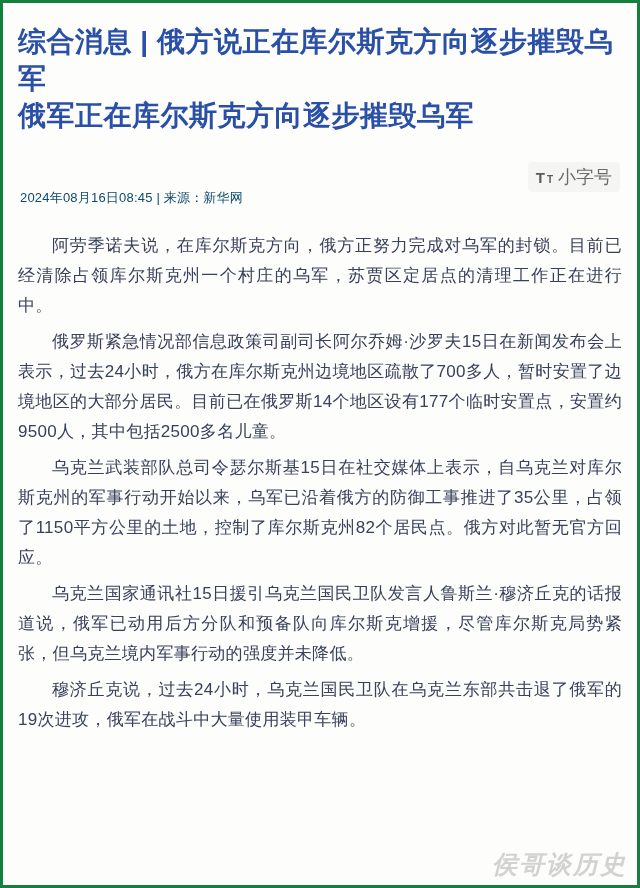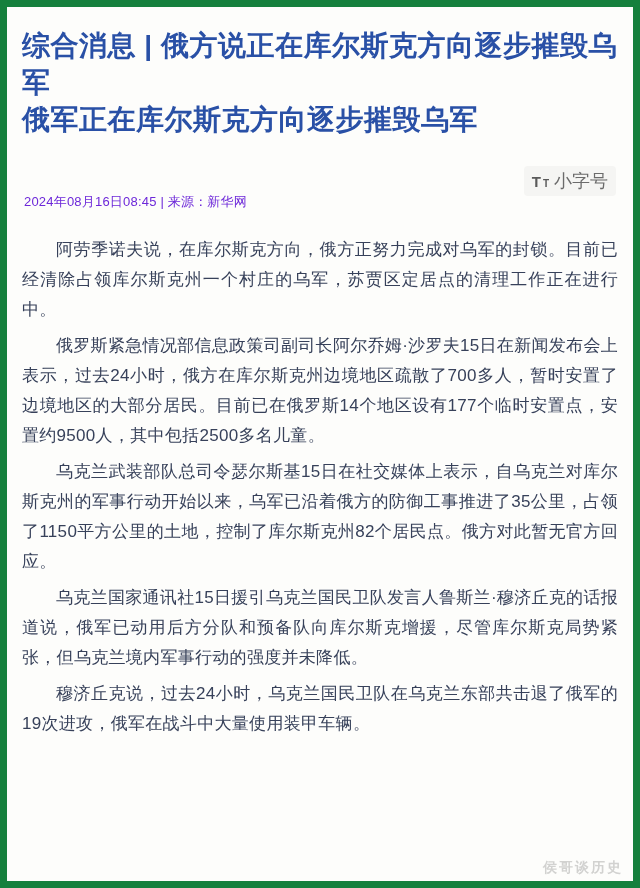--- a/index.html
+++ b/index.html
@@ -5,42 +5,42 @@
   * { margin: 0; padding: 0; box-sizing: border-box; }
   html, body {
     width: 640px; height: 888px;
     font-family: "Liberation Sans", "DejaVu Sans", sans-serif;
     background: #f3f2ee;
     overflow: hidden;
   }
   .page {
     position: absolute; inset: 0;
     background: #fdfdfb;
-    border: 7px solid #15803d;
+    border: 3px solid #15803d;
   }
   .content { padding: 16px 15px 0 15px; }
 
   .article-title {
     color: #2950a6;
     font-size: 28px;
     line-height: 37px;
     font-weight: 700;
     letter-spacing: 0.5px;
     margin: 4px 0 12px 0;
   }
   .article-title .title-line { display: block; }
 
   .meta-row {
     display: flex;
     justify-content: space-between;
     align-items: center;
     margin: 6px 2px 24px 2px;
   }
   .meta-left {
-    color: #6d28d9;
+    color: #0c4a6e;
     font-size: 13px;
     letter-spacing: 0.2px;
     margin-top: 43px;
   }
   .fontsize-control {
     display: flex;
     align-items: baseline;
     gap: 5px;
     color: #5a5a5a;
     padding: 3px 8px;
@@ -59,22 +59,23 @@
     text-indent: 2em;
     text-align: justify;
     margin-bottom: 6px;
     letter-spacing: 0.3px;
   }
 
   .watermark {
     position: absolute;
     right: 10px;
     bottom: 4px;
-    font-size: 14px;
+    font-size: 25px;
     font-weight: 700;
+    font-style: italic;
     color: #d2d2d0;
     letter-spacing: 2px;
     text-shadow: 0 0 1px #ffffff;
     pointer-events: none;
   }
 </style>
 </head>
 <body>
 
 <div class="page">

